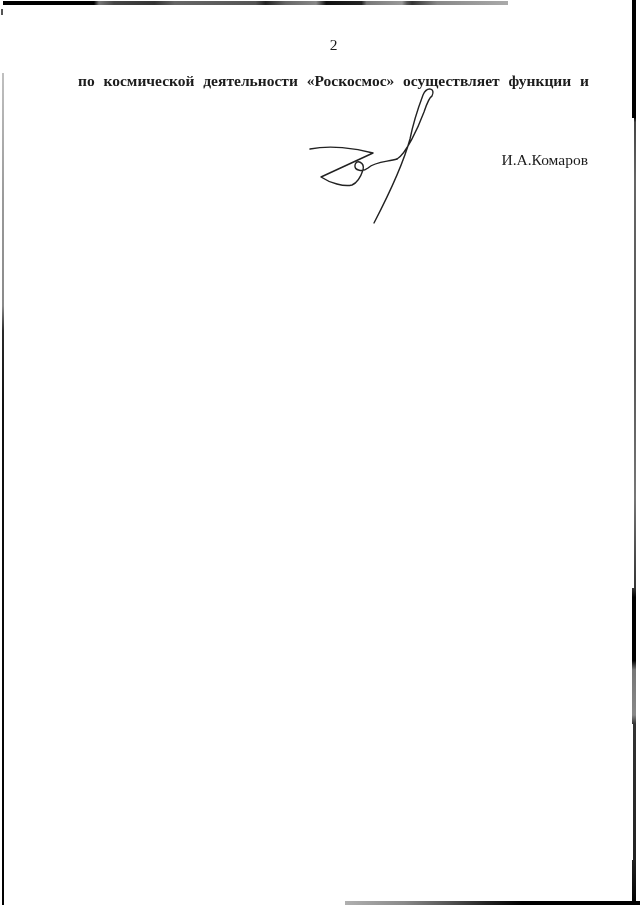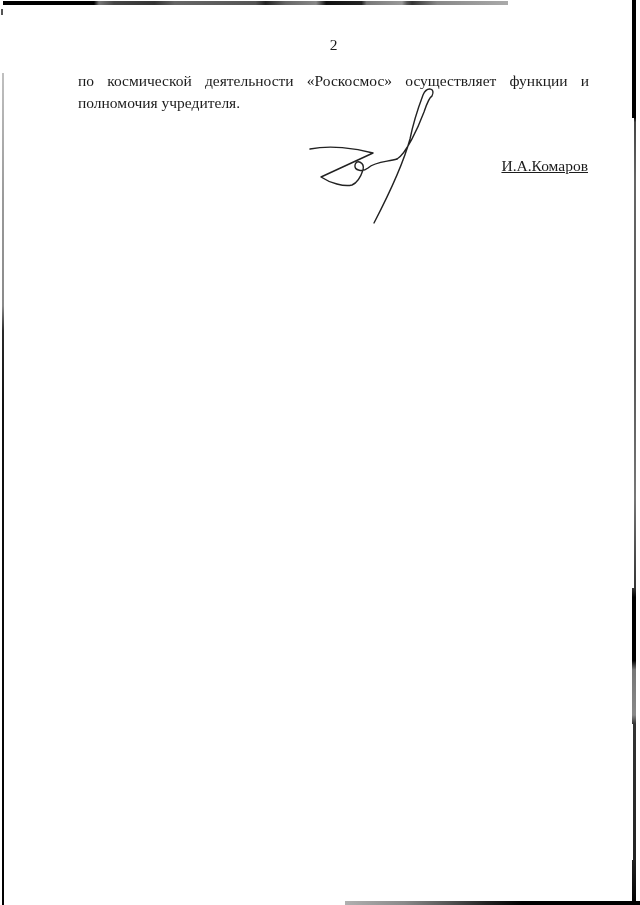--- a/index.html
+++ b/index.html
@@ -28,37 +28,37 @@
     width: 511px;
     text-align: center;
   }
   .para {
     position: absolute;
     top: 70px;
     left: 78px;
     width: 511px;
     font-size: 15.5px;
     line-height: 22px;
+    font-weight: bold;
   }
   .para .line1 {
     text-align: justify;
     text-align-last: justify;
     -moz-text-align-last: justify;
   }
   .para .line2 {
     text-align: left;
   }
   .signer-title {
     top: 150px;
     left: 78px;
   }
   .signer-name {
-    top: 155px;
+    top: 149px;
     right: 52px;
-    text-decoration: underline;
   }
   .signature-svg {
     position: absolute;
     left: 293px;
     top: 84px;
     width: 152px;
     height: 146px;
   }
   
   .artifact { position: absolute; }
@@ -107,21 +107,20 @@
   <div class="artifact top-bar"></div>
   <div class="artifact right-bar"></div>
   <div class="artifact left-bar"></div>
   <div class="artifact bottom-bar"></div>
   <div class="artifact corner-dash"></div>
 
   <div class="txt page-number">2</div>
 
   <div class="para">
     <div class="line1">по космической деятельности «Роскосмос» осуществляет функции и</div>
-    <div class="line2">полномочия учредителя.</div>
   </div>
 
 
   <svg class="signature-svg" viewBox="0 0 152 146" xmlns="http://www.w3.org/2000/svg">
     <g fill="none" stroke="#222" stroke-width="1.4" stroke-linecap="round" stroke-linejoin="round">
 
       <path d="M17,65 C37,61 62,64 80,69 L28,93 C37,99 51,103 59,101
                C64,99 68,92 70,86 C72,78 63,75 62,81 C61,87 70,88 75,84
                C83,77 95,78 104,75"></path>
 

